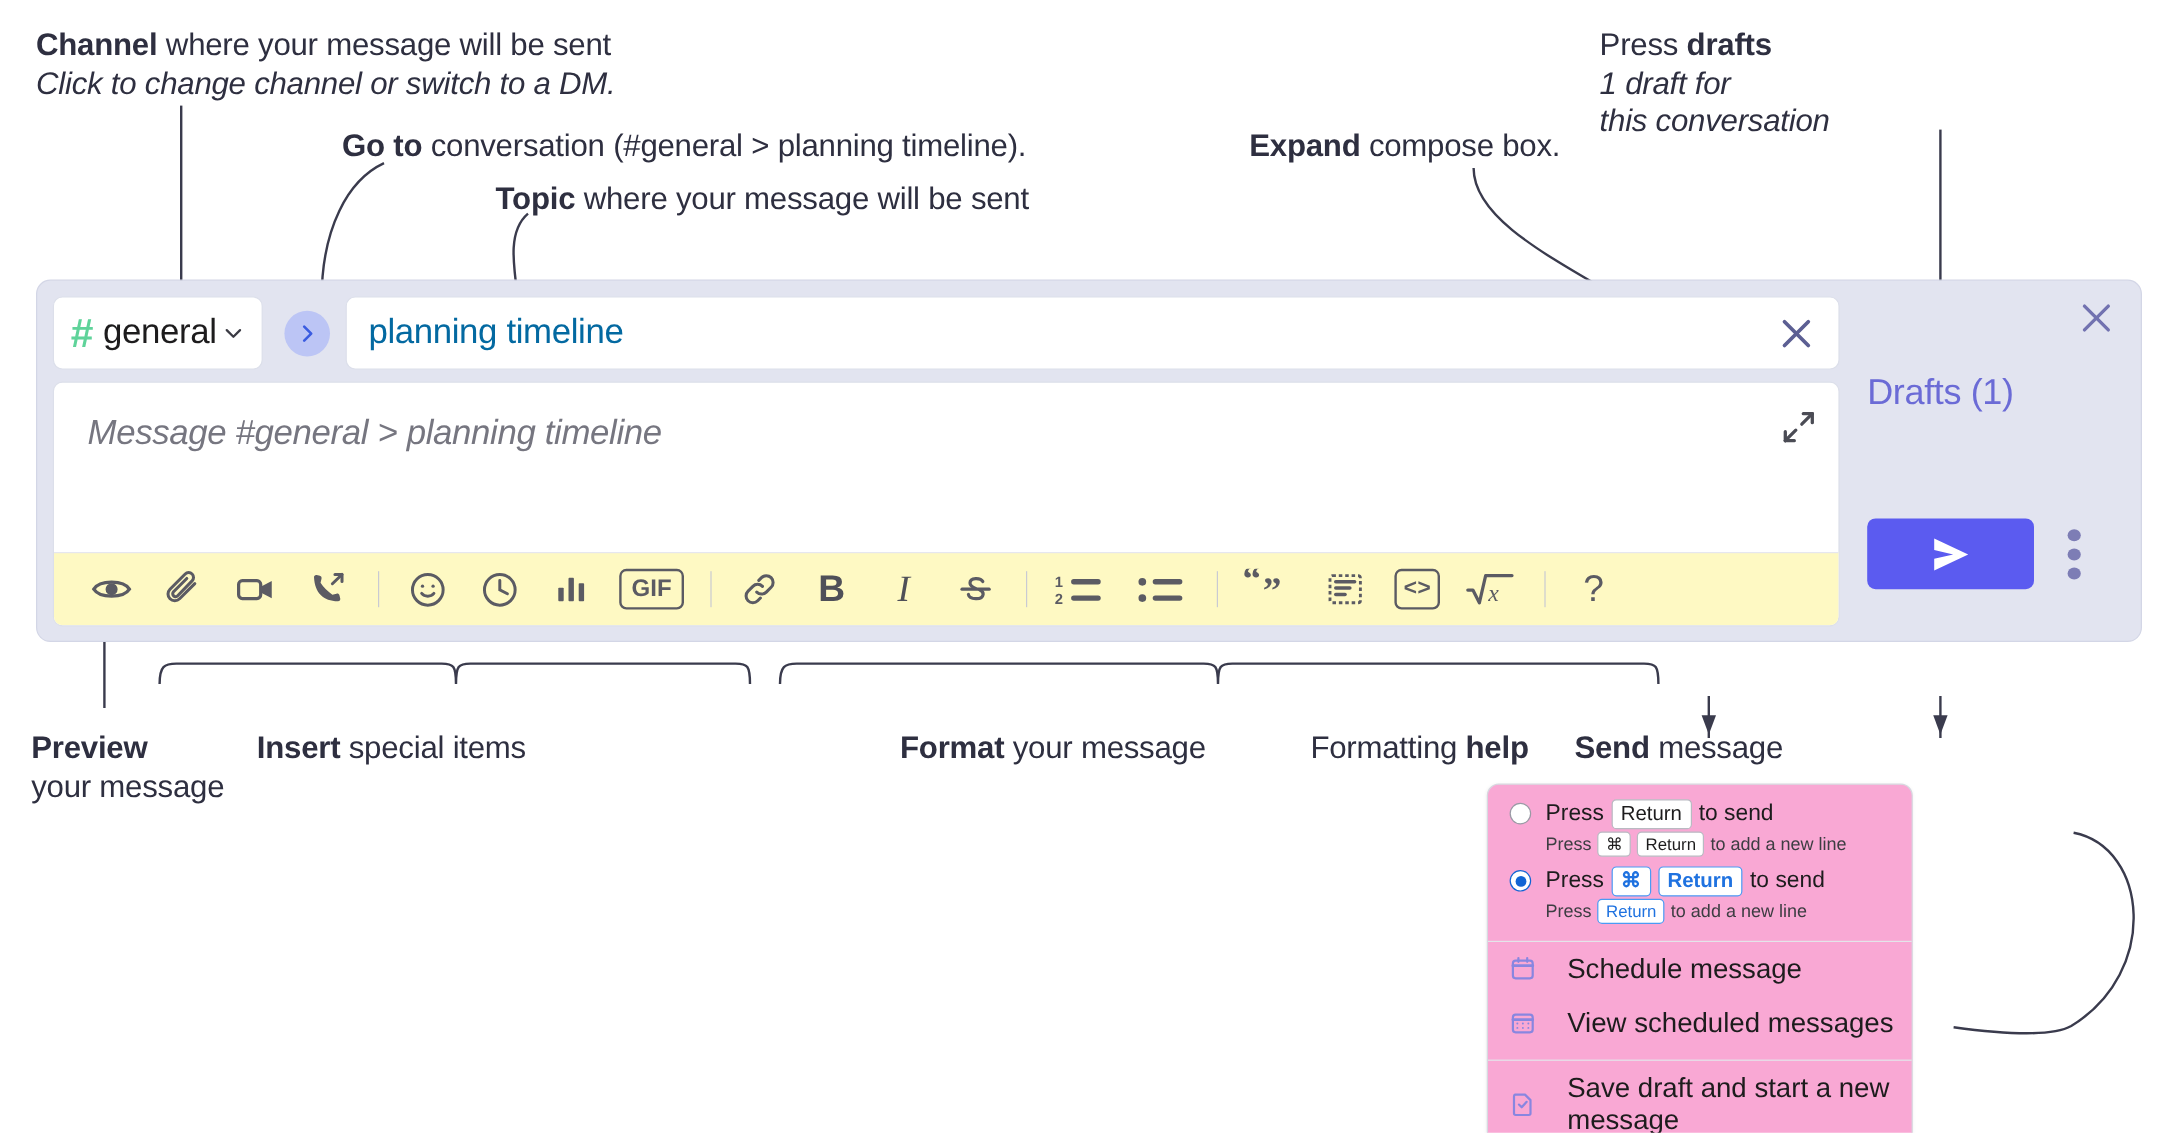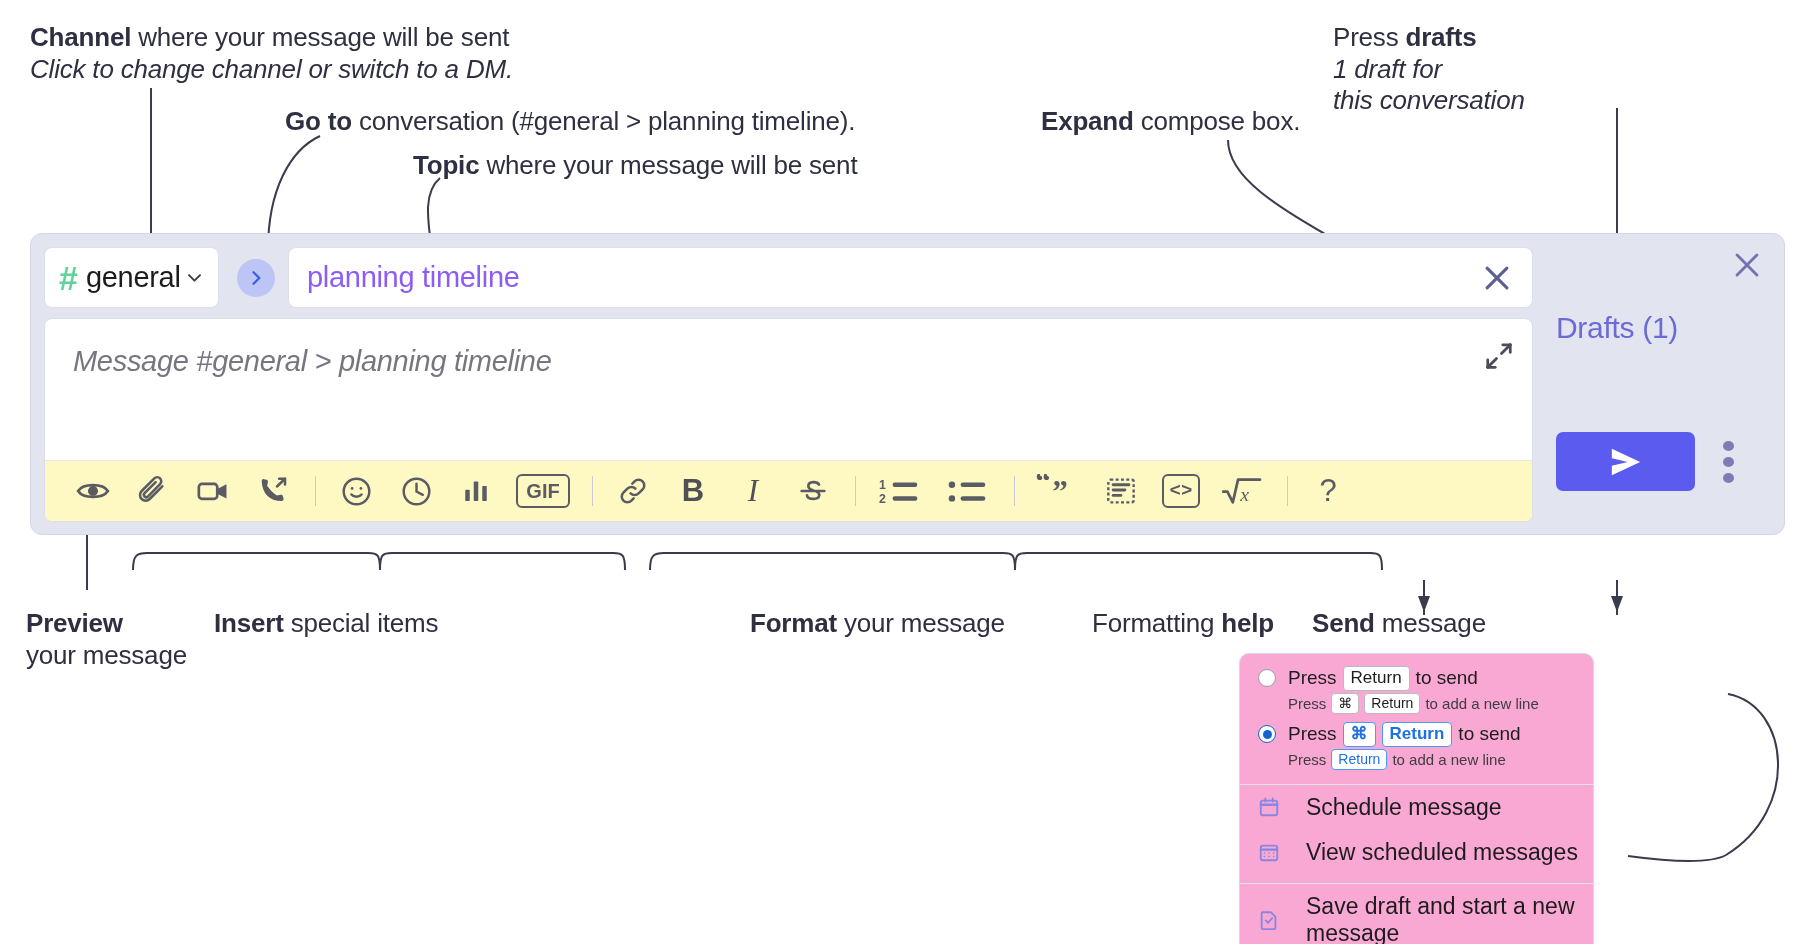--- a/index.html
+++ b/index.html
@@ -58,21 +58,21 @@
     width:38px; height:38px; border-radius:50%;
     background:#bcc5f5;
     display:flex; align-items:center; justify-content:center;
   }
   #topic-field {
     position:absolute; left:244px; top:0;
     width:1245px; height:61px;
     background:#fff; border:1px solid #dcdfea; border-radius:8px;
     display:flex; align-items:center; padding:0 18px;
   }
-  #topic-value { font-size:29px; color:#8b5cf6; letter-spacing:-0.3px; }
+  #topic-value { font-size:29px; color:#0369a1; letter-spacing:-0.3px; }
   #topic-clear { margin-left:auto; width:34px; height:34px; }
 
   
   #msg-area {
     position:absolute; left:0; top:71px;
     width:1489px; height:204px;
     background:#fff; border:1px solid #dcdfea; border-radius:8px;
     overflow:hidden;
   }
   #msg-placeholder {

